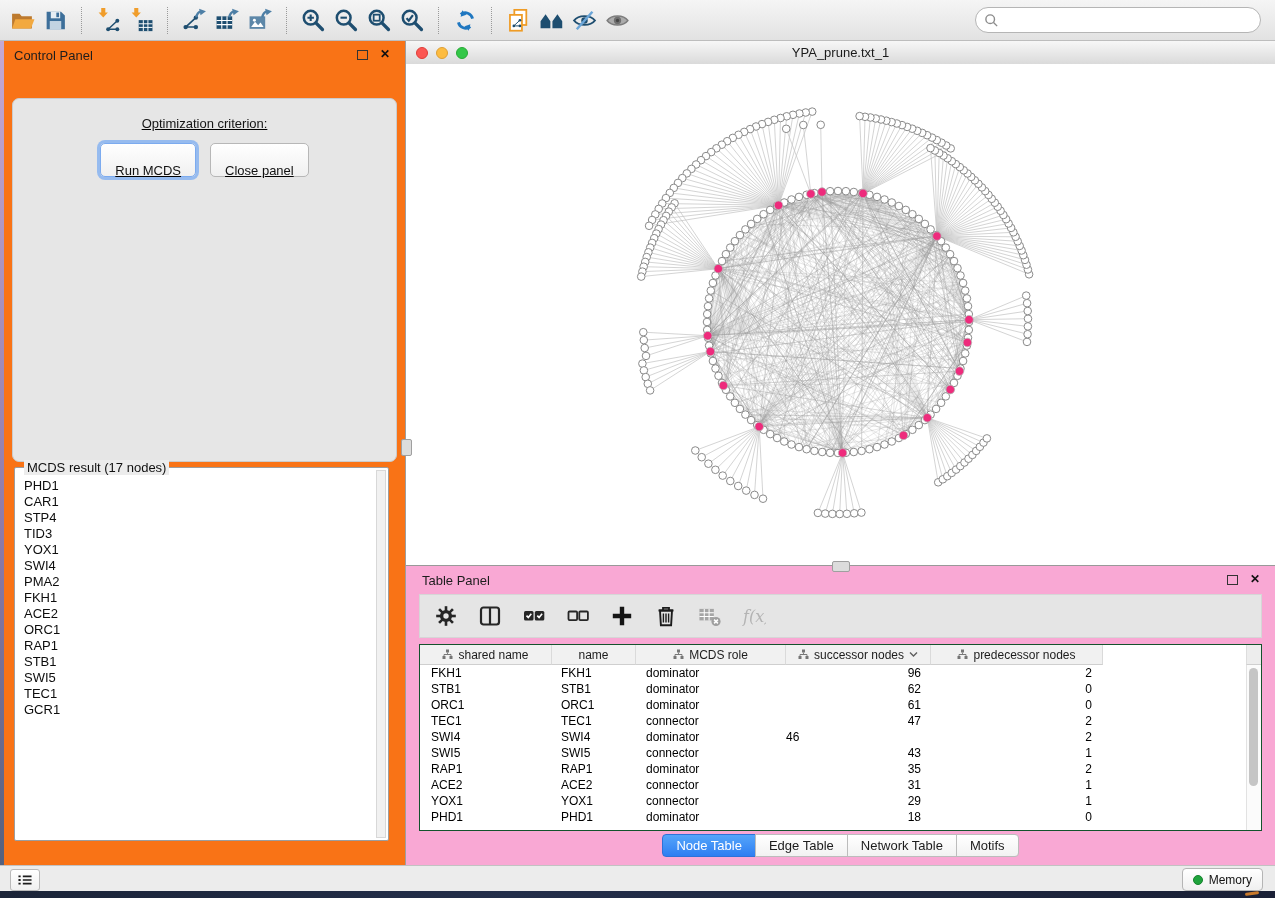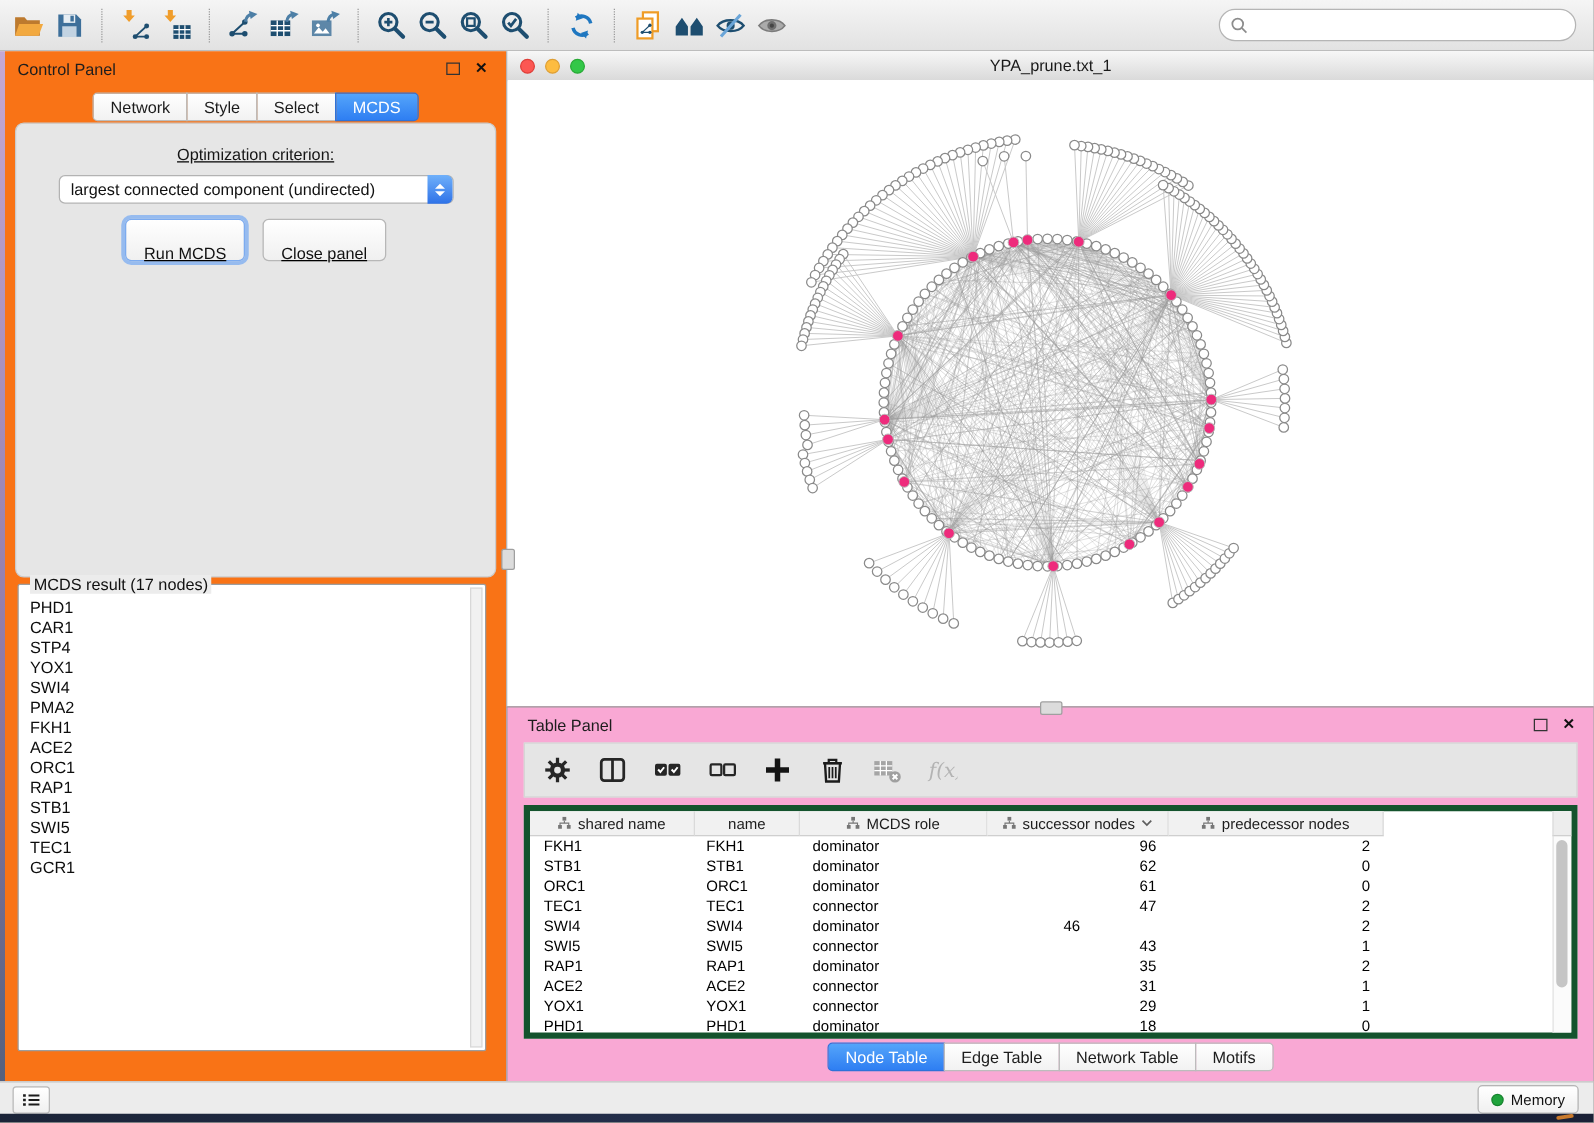--- a/index.html
+++ b/index.html
@@ -73,21 +73,21 @@
   .h-handle{position:absolute;left:832px;top:561px;width:16px;height:9px;background:#dcdcdc;border:1px solid #9f9f9f;border-radius:2px;z-index:5;}
   
   .table-panel{position:absolute;left:405px;top:565px;width:870px;height:300px;background:#f9a8d4;
                border-left:1px solid #9e9e9e;border-top:1px solid #999;box-sizing:border-box;}
   .tp-titlebar{position:absolute;left:0;top:0;right:0;height:27px;}
   .tp-float{right:37px;} .tp-close{right:15px;}
   .tp-toolbar{position:absolute;left:13px;right:13px;top:28px;height:44px;background:#e5e5e5;
               border:1px solid #d6d6d6;display:flex;align-items:center;gap:17px;padding-left:12px;box-sizing:border-box;}
   .tp-btn{width:27px;height:27px;display:flex;align-items:center;justify-content:center;}
   .tp-btn svg{width:24px;height:24px;}
-  .tp-table{position:absolute;left:13px;right:13px;top:78px;height:187px;background:#fff;border:5px solid #14532d;box-sizing:border-box;}
+  .tp-table{position:absolute;left:13px;right:13px;top:78px;height:187px;background:#fff;border:1px solid #14532d;box-sizing:border-box;}
   .th-row{position:absolute;left:0;top:0;height:20px;}
   .th-cell{position:absolute;top:0;height:20px;background:#f1f1f1;border-right:1px solid #dadada;border-bottom:1px solid #cfcfcf;
            display:flex;align-items:center;justify-content:center;gap:5px;font-size:12px;color:#1c1c1c;box-sizing:border-box;}
   .th-cell svg.hier{width:11px;height:11px;}
   .th-cell svg.chev{width:9px;height:7px;}
   .t-rows{position:absolute;left:0;top:20px;right:15px;}
   .t-row{position:relative;height:16px;}
   .t-cell{position:absolute;top:0;height:16px;line-height:16px;font-size:12px;color:#000;white-space:nowrap;box-sizing:border-box;}
   .t-scroll{position:absolute;right:0;top:0;bottom:0;width:15px;background:#fbfbfb;border-left:1px solid #e2e2e2;box-sizing:border-box;}
   .t-scroll-corner{position:absolute;right:0;top:0;width:15px;height:20px;background:#ededed;border-left:1px solid #ddd;border-bottom:1px solid #cfcfcf;box-sizing:border-box;}
@@ -265,46 +265,34 @@
   </div>
 
   <div class="wall-left"></div>
 
   <div class="control-panel">
     <div class="cp-titlebar">
       <span class="panel-title">Control Panel</span>
       <span class="win-float cp-float"></span>
       <span class="win-close cp-close">✕</span>
     </div>
-    <div class="cp-tabs" id="cp-tabs">
-        <div class="seg-tab">Network</div>
-        <div class="seg-tab">Style</div>
-        <div class="seg-tab">Select</div>
-        <div class="seg-tab sel">MCDS</div>
-      </div>
     <div class="cp-group">
       <div class="cp-optlabel">Optimization criterion:</div>
-      <div class="cp-select">
-        <span class="cp-select-text">largest connected component (undirected)</span>
-        <span class="cp-stepper">
-            <i class="up"></i>
-            <i class="down"></i>
-          </span>
-      </div>
       <div class="cp-buttons">
         <button class="mac-btn focusring">Run MCDS</button>
         <button class="mac-btn">Close panel</button>
       </div>
     </div>
     <div class="cp-fieldset">
       <span class="cp-legend">MCDS result (17 nodes)</span>
       <div class="cp-list" id="mcds-list">
           <div class="cp-list-item">PHD1</div>
           <div class="cp-list-item">CAR1</div>
           <div class="cp-list-item">STP4</div>
+          <div class="cp-list-item">TID3</div>
           <div class="cp-list-item">YOX1</div>
           <div class="cp-list-item">SWI4</div>
           <div class="cp-list-item">PMA2</div>
           <div class="cp-list-item">FKH1</div>
           <div class="cp-list-item">ACE2</div>
           <div class="cp-list-item">ORC1</div>
           <div class="cp-list-item">RAP1</div>
           <div class="cp-list-item">STB1</div>
           <div class="cp-list-item">SWI5</div>
           <div class="cp-list-item">TEC1</div>
@@ -1534,21 +1522,21 @@
             <div class="t-cell" style="left:0px;width:132px;padding-left:11px">TEC1</div>
             <div class="t-cell" style="left:132px;width:84px;padding-left:9px">TEC1</div>
             <div class="t-cell" style="left:216px;width:150px;padding-left:10px">connector</div>
             <div class="t-cell" style="left:366px;width:145px;text-align:right;padding-right:10px">47</div>
             <div class="t-cell" style="left:511px;width:172px;text-align:right;padding-right:11px">2</div>
           </div>
           <div class="t-row">
             <div class="t-cell" style="left:0px;width:132px;padding-left:11px">SWI4</div>
             <div class="t-cell" style="left:132px;width:84px;padding-left:9px">SWI4</div>
             <div class="t-cell" style="left:216px;width:150px;padding-left:10px">dominator</div>
-            <div class="t-cell" style="left:366px;width:145px;text-align:center;padding-right:10px">46</div>
+            <div class="t-cell" style="left:366px;width:145px;text-align:left;padding-right:10px">46</div>
             <div class="t-cell" style="left:511px;width:172px;text-align:right;padding-right:11px">2</div>
           </div>
           <div class="t-row">
             <div class="t-cell" style="left:0px;width:132px;padding-left:11px">SWI5</div>
             <div class="t-cell" style="left:132px;width:84px;padding-left:9px">SWI5</div>
             <div class="t-cell" style="left:216px;width:150px;padding-left:10px">connector</div>
             <div class="t-cell" style="left:366px;width:145px;text-align:right;padding-right:10px">43</div>
             <div class="t-cell" style="left:511px;width:172px;text-align:right;padding-right:11px">1</div>
           </div>
           <div class="t-row">

